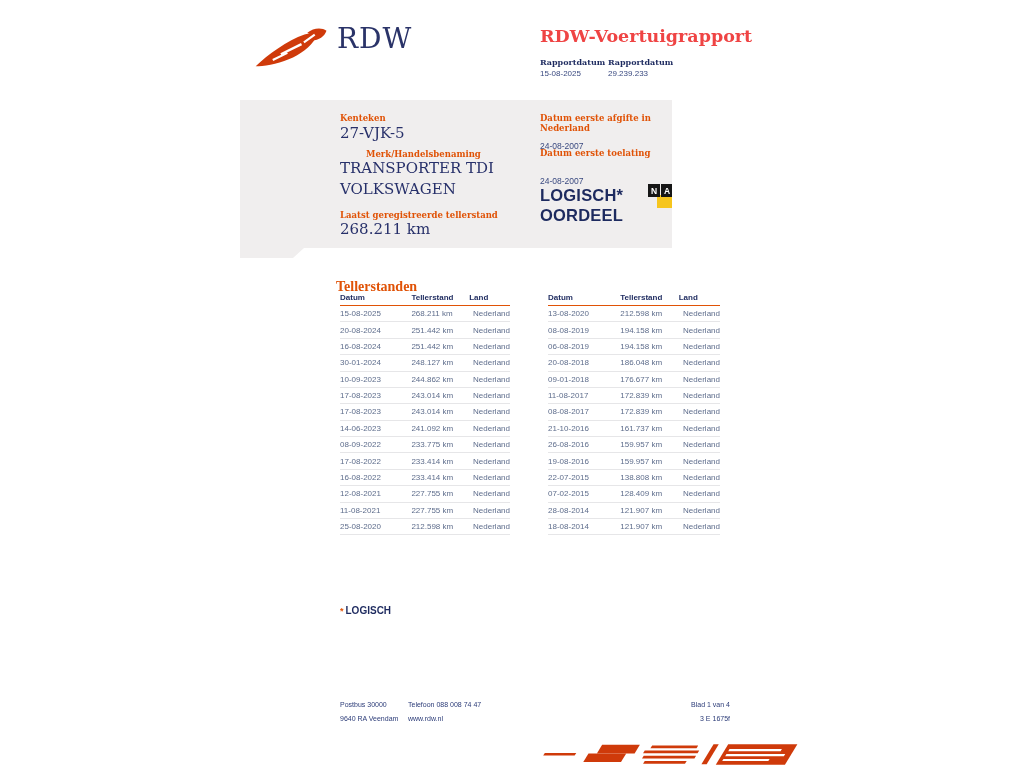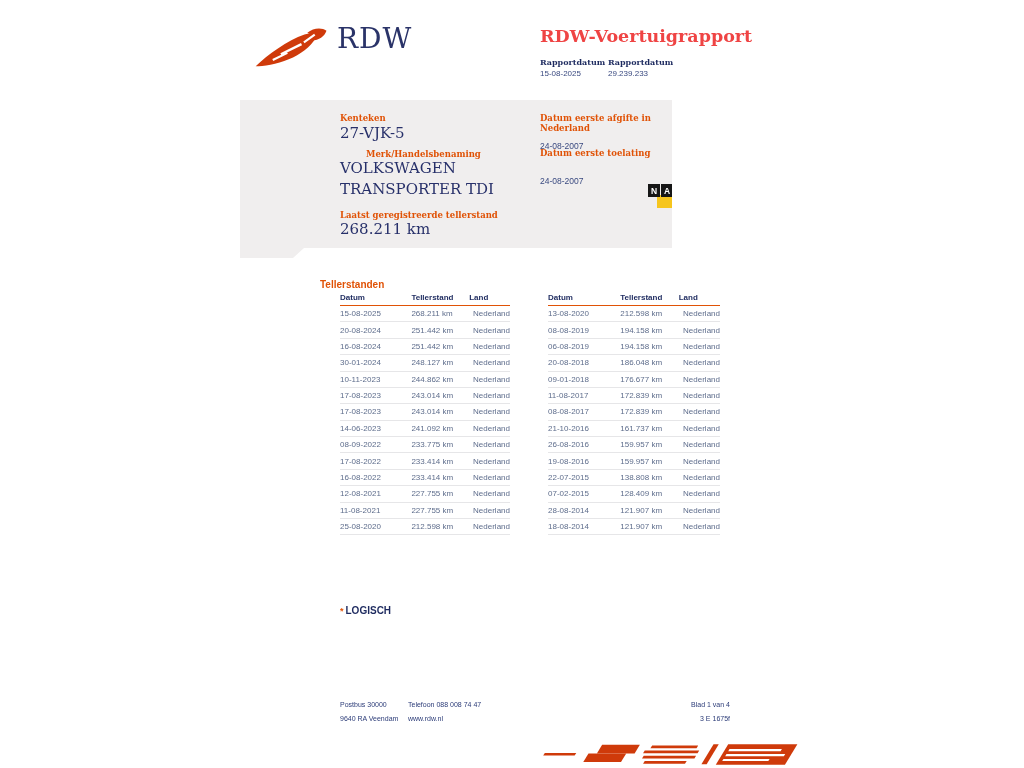--- a/index.html
+++ b/index.html
@@ -47,22 +47,22 @@
   .nap { position:absolute; left:408px; top:84px; width:52px; height:26px; }
   .nap-yellow { position:absolute; left:9px; top:11px; width:42px; height:13px; background:#f6c51d; }
   .nap-box { position:absolute; top:0; width:12px; height:13px; background:#161616; color:#fff;
              font-weight:bold; font-size:8.5px; display:flex; align-items:center; justify-content:center; }
   .nap-n { left:0; } .nap-a { left:13px; } .nap-p { left:26px; }
   .nap-check { position:absolute; left:39px; top:0; width:12px; height:13px; background:#fff;
                color:#35a22e; font-weight:bold; font-size:11px; display:flex; align-items:center;
                justify-content:center; }
 
   
-  .section-title { position:absolute; left:320px; top:279px; font-family:Liberation Sans, sans-serif;
-                   font-weight:bold; font-size:10px; color:#e05206; }
+  .section-title { position:absolute; left:336px; top:279px; font-family:Liberation Serif, serif;
+                   font-weight:bold; font-size:14px; color:#e05206; }
   .teller-table { position:absolute; top:291px; border-collapse:collapse; font-size:8px;
                   table-layout:fixed; }
   .table-left  { left:340px; width:170px; }
   .table-right { left:548px; width:172px; }
   .teller-table th { font-size:8px; font-weight:bold; color:#1d2a5f; text-align:left;
                      padding:2px 0 3px; border-bottom:1.5px solid #e05206; }
   .teller-table td { color:#5e6d8c; padding:3.2px 0; border-bottom:1px solid #e6e6e8; }
   .c-datum { width:42%; text-align:left; }
   .c-teller { width:34%; text-align:left; }
   .c-land { width:24%; text-align:right; }
@@ -105,33 +105,37 @@
   <div class="meta-value pos-rapportdatum-value">15-08-2025</div>
   <div class="meta-label pos-rapportnummer-label">Rapportdatum</div>
   <div class="meta-value pos-rapportnummer-value">29.239.233</div>
 
   <section class="vehicle-card">
     <div class="card-label pos-kenteken-label">Kenteken</div>
     <div class="card-value-lg pos-kenteken-value">27-VJK-5</div>
 
     <div class="card-label pos-merk-label">Merk/Handelsbenaming</div>
     <div class="card-value-lg pos-merk-value">
+      <div>TRANSPORTER TDI</div>
       <div>VOLKSWAGEN</div>
-      <div>TRANSPORTER TDI</div>
     </div>
 
     <div class="card-label pos-teller-label">Laatst geregistreerde tellerstand</div>
     <div class="card-value-lg pos-teller-value">268.211 km</div>
 
     <div class="card-label pos-afgifte-label">Datum eerste afgifte in Nederland</div>
     <div class="card-value-sm pos-afgifte-value">24-08-2007</div>
 
     <div class="card-label pos-toelating-label">Datum eerste toelating</div>
     <div class="card-value-sm pos-toelating-value">24-08-2007</div>
 
+    <div class="oordeel">
+      <div>LOGISCH*</div>
+      <div>OORDEEL</div>
+    </div>
 
     <div class="nap">
       <div class="nap-yellow"></div>
       <div class="nap-box nap-n">N</div>
       <div class="nap-box nap-a">A</div>
       <div class="nap-box nap-p">P</div>
       <div class="nap-check">✓</div>
     </div>
   </section>
 
@@ -165,21 +169,21 @@
           <td class="c-land">Nederland</td>
         </tr>
 
         <tr>
           <td class="c-datum">30-01-2024</td>
           <td class="c-teller">248.127 km</td>
           <td class="c-land">Nederland</td>
         </tr>
 
         <tr>
-          <td class="c-datum">10-11-2023</td>
+          <td class="c-datum">10-09-2023</td>
           <td class="c-teller">244.862 km</td>
           <td class="c-land">Nederland</td>
         </tr>
 
         <tr>
           <td class="c-datum">17-08-2023</td>
           <td class="c-teller">243.014 km</td>
           <td class="c-land">Nederland</td>
         </tr>
 

